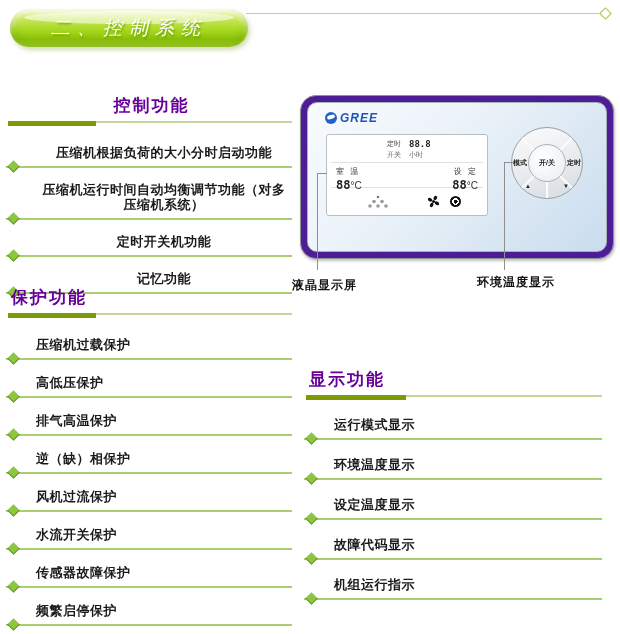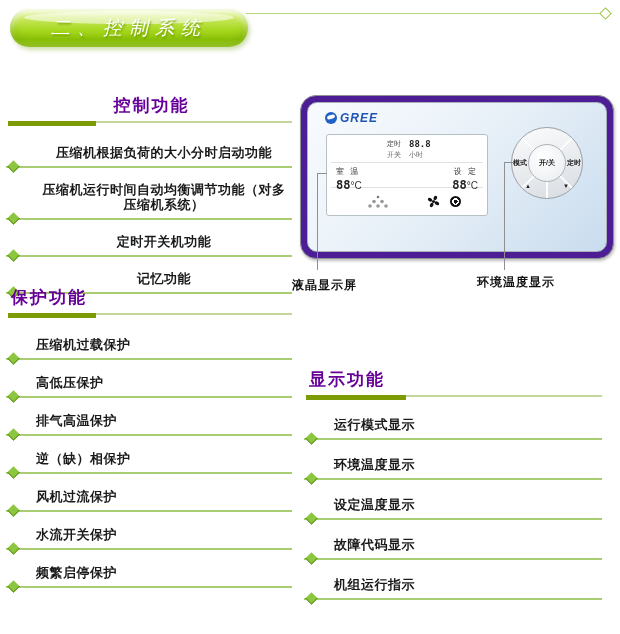--- a/index.html
+++ b/index.html
@@ -166,20 +166,24 @@
         <div class="func-item">
           <span class="diamond"></span>
           <span>风机过流保护</span>
         </div>
 
         <div class="func-item">
           <span class="diamond"></span>
           <span>水流开关保护</span>
         </div>
 
+        <div class="func-item">
+          <span class="diamond"></span>
+          <span>传感器故障保护</span>
+        </div>
 
         <div class="func-item">
           <span class="diamond"></span>
           <span>频繁启停保护</span>
         </div>
       </div>
   </div>
 
   <div class="section sec-display">
     <h2>显示功能</h2>

